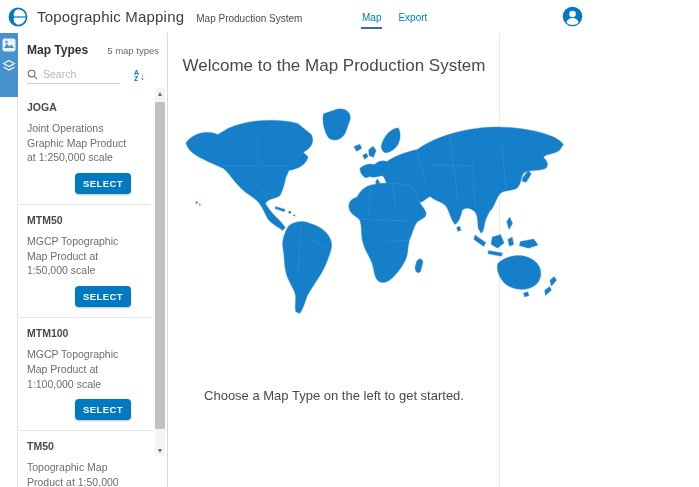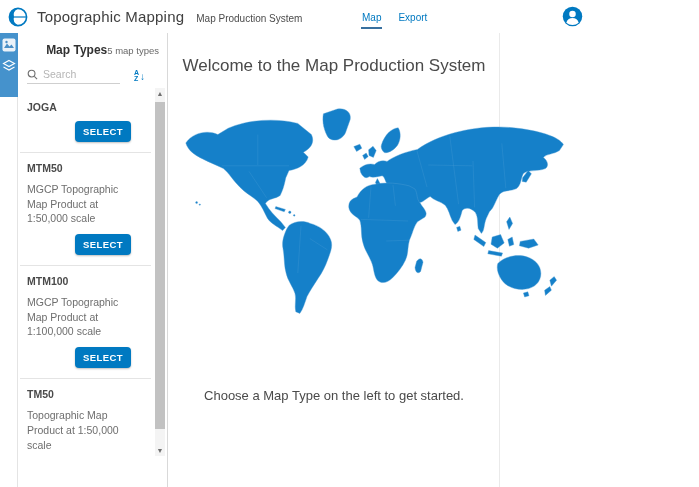--- a/index.html
+++ b/index.html
@@ -22,21 +22,21 @@
   
   .rail { position:absolute; left:0; top:33px; width:18px; height:454px;
     background:#fff; border-right:1px solid #e4e4e4; }
   .rail-blue { width:18px; height:64px; background:#4592cc; display:flex;
     flex-direction:column; align-items:center; padding-top:5px; gap:7px; }
   .rail-icon { width:14px; height:14px; cursor:pointer; }
 
   
   .sidebar { position:absolute; left:18px; top:33px; width:150px; height:454px;
     background:#fff; border-right:1px solid #d9d9d9; }
-  .panel-head { display:flex; align-items:baseline; justify-content:flex-end;
+  .panel-head { display:flex; align-items:baseline; justify-content:space-between;
     padding:10px 8px 0 9px; }
   .panel-title { font-size:12px; font-weight:bold; color:#323232; }
   .panel-count { font-size:9.5px; color:#696969; }
   .search-row { display:flex; align-items:center; margin:11px 8px 0 9px; }
   .search-box { display:flex; align-items:center; border-bottom:1px solid #cfcfcf;
     width:93px; padding-bottom:3px; }
   .search-box svg { flex:0 0 auto; }
   .search-input { border:0; outline:0; width:72px; margin-left:5px; font-size:10.5px;
     font-family:"Liberation Sans", sans-serif; color:#4c4c4c; }
   .search-input::placeholder { color:#b5b5b5; }
@@ -131,20 +131,21 @@
           <span>A</span>
           <span>Z</span>
         </span>
       <span class="sort-arrow">↓</span>
     </div>
   </div>
 
   <div class="type-list">
     <div class="type-item">
       <div class="type-name">JOGA</div>
+      <div class="type-desc">Joint Operations Graphic Map Product at 1:250,000 scale</div>
       <button class="select-btn">SELECT</button>
     </div>
     <div class="type-item">
       <div class="type-name">MTM50</div>
       <div class="type-desc">MGCP Topographic Map Product at 1:50,000 scale</div>
       <button class="select-btn">SELECT</button>
     </div>
     <div class="type-item">
       <div class="type-name">MTM100</div>
       <div class="type-desc">MGCP Topographic Map Product at 1:100,000 scale</div>

